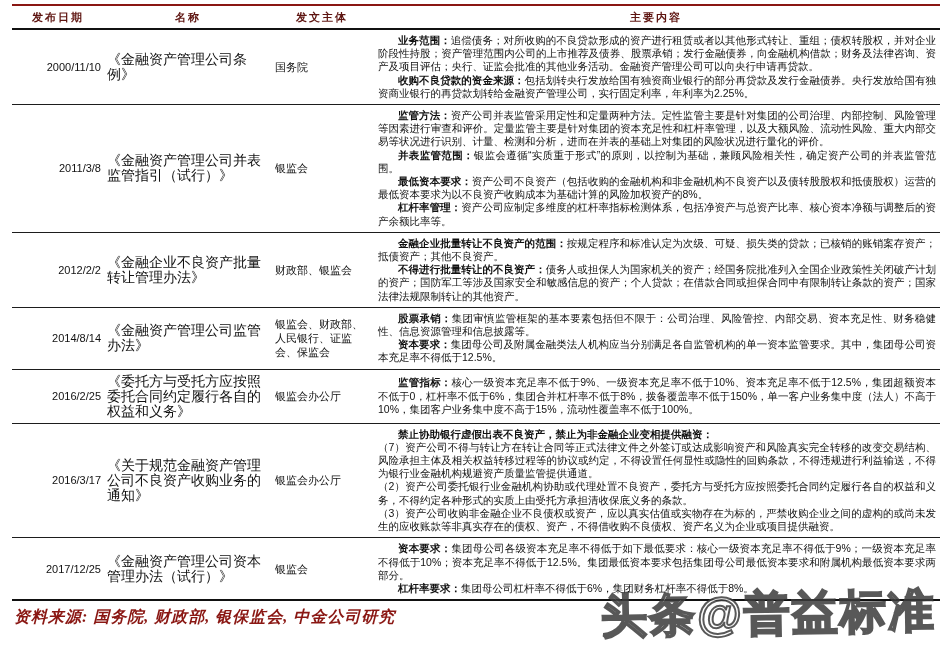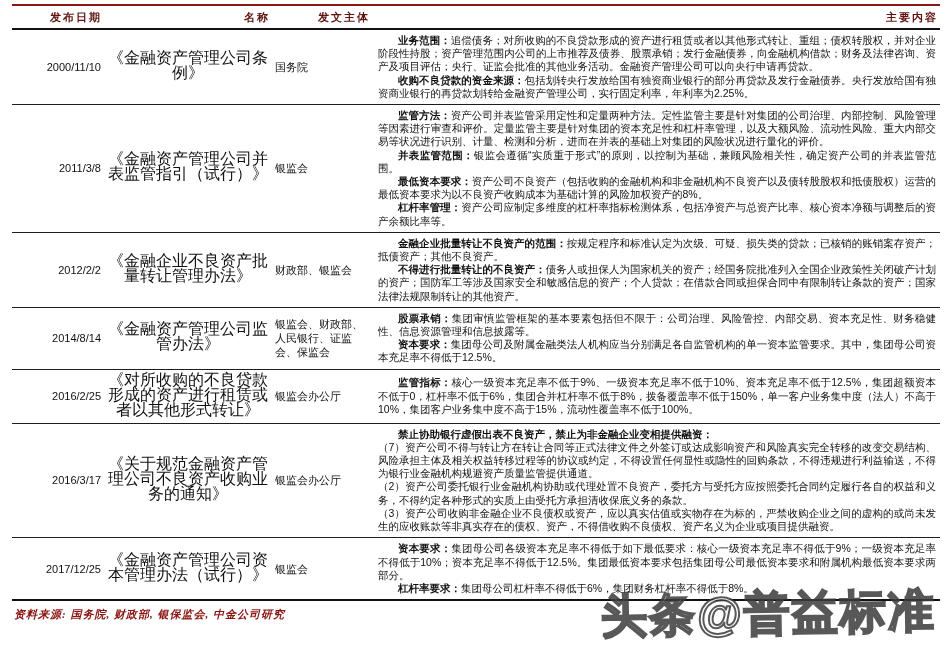--- a/index.html
+++ b/index.html
@@ -19,40 +19,40 @@
   }
   .title-rule { border-top:2px solid #8a1713; margin-bottom:0; }
 
   table.policy { width:100%; border-collapse:collapse; table-layout:fixed; }
   col.c-date   { width:92px; }
   col.c-name   { width:168px; }
   col.c-issuer { width:100px; }
 
   thead th {
     font-size:11px; font-weight:bold; color:#5e1511;
-    padding:4px 2px 3px 2px; text-align:right; letter-spacing:2px;
+    padding:4px 2px 3px 2px; text-align:center; letter-spacing:2px;
     border-bottom:2.5px solid #111;
   }
   tbody tr { border-bottom:1.5px solid #1d1d1d; }
   tbody tr:last-child { border-bottom:2px solid #111; }
 
   td { vertical-align:middle; padding:4px 3px; }
   td.cell-date   { font-size:11px; text-align:right; white-space:nowrap; }
-  td.cell-name   { font-size:16px; text-align:center; line-height:15px;
-                   font-family:Liberation Mono, monospace; }
+  td.cell-name   { font-size:14px; text-align:left; line-height:15px;
+                   font-family:Liberation Serif, serif; }
   td.cell-issuer { font-size:11px; line-height:14px; }
   td.cell-content{ font-size:10.5px; line-height:13.2px; text-align:justify;
                    word-break:break-all; padding:4px 4px 4px 6px; }
   td.cell-content .para { margin:0; }
   td.cell-content b { font-weight:bold;margin-left:20px; }
 
   .source-line {
     font-family:"Liberation Serif","DejaVu Serif",serif;
     font-style:italic; font-weight:bold;
-    font-size:11px; color:#8a1713; letter-spacing:1px;
+    font-size:16px; color:#8a1713; letter-spacing:1px;
     padding:6px 0 2px 2px;
   }
 
   .watermark {
     position:absolute; right:14px; bottom:4px;
     font-size:46px; font-weight:bold; letter-spacing:2px;
     color:#fcfcfc; -webkit-text-stroke:2px #3c3c3c;
     transform:rotate(-1deg); opacity:.85; pointer-events:none;
     font-family:"Liberation Sans","DejaVu Sans",sans-serif;
     white-space:nowrap;
@@ -114,21 +114,21 @@
           <td class="cell-date">2014/8/14</td>
           <td class="cell-name">《金融资产管理公司监管办法》</td>
           <td class="cell-issuer">银监会、财政部、人民银行、证监会、保监会</td>
           <td class="cell-content">
             <div class="para"><b>股票承销：</b>集团审慎监管框架的基本要素包括但不限于：公司治理、风险管控、内部交易、资本充足性、财务稳健性、信息资源管理和信息披露等。</div>
             <div class="para"><b>资本要求：</b>集团母公司及附属金融类法人机构应当分别满足各自监管机构的单一资本监管要求。其中，集团母公司资本充足率不得低于12.5%。</div>
           </td>
         </tr>
         <tr>
           <td class="cell-date">2016/2/25</td>
-          <td class="cell-name">《对所收购的不良贷款形成的资产进行租赁或者以其他形式转让》</td>
+          <td class="cell-name">《委托方与受托方应按照委托合同约定履行各自的权益和义务》</td>
           <td class="cell-issuer">银监会办公厅</td>
           <td class="cell-content">
             <div class="para"><b>监管指标：</b>核心一级资本充足率不低于9%、一级资本充足率不低于10%、资本充足率不低于12.5%，集团超额资本不低于0，杠杆率不低于6%，集团合并杠杆率不低于8%，拨备覆盖率不低于150%，单一客户业务集中度（法人）不高于10%，集团客户业务集中度不高于15%，流动性覆盖率不低于100%。</div>
           </td>
         </tr>
         <tr>
           <td class="cell-date">2016/3/17</td>
           <td class="cell-name">《关于规范金融资产管理公司不良资产收购业务的通知》</td>
           <td class="cell-issuer">银监会办公厅</td>
           <td class="cell-content">

